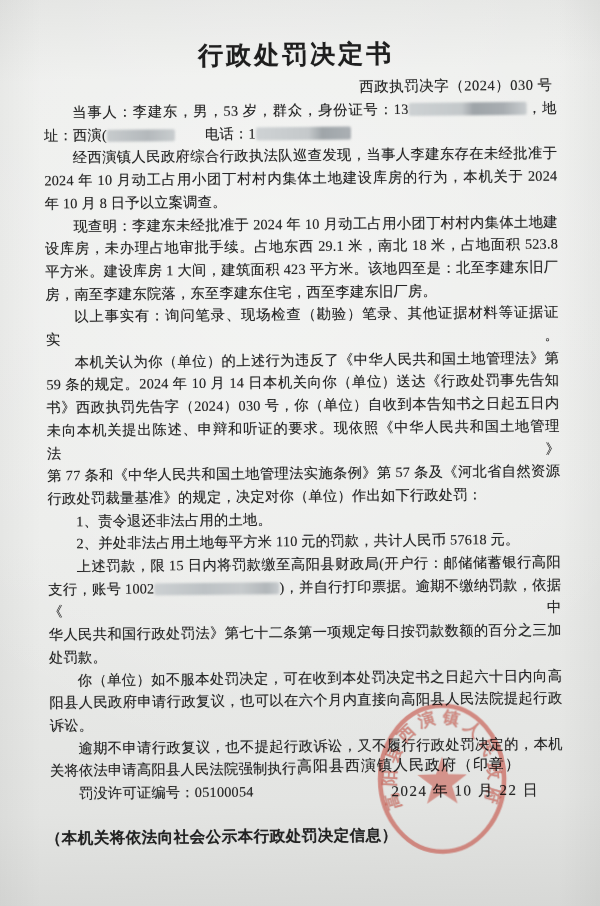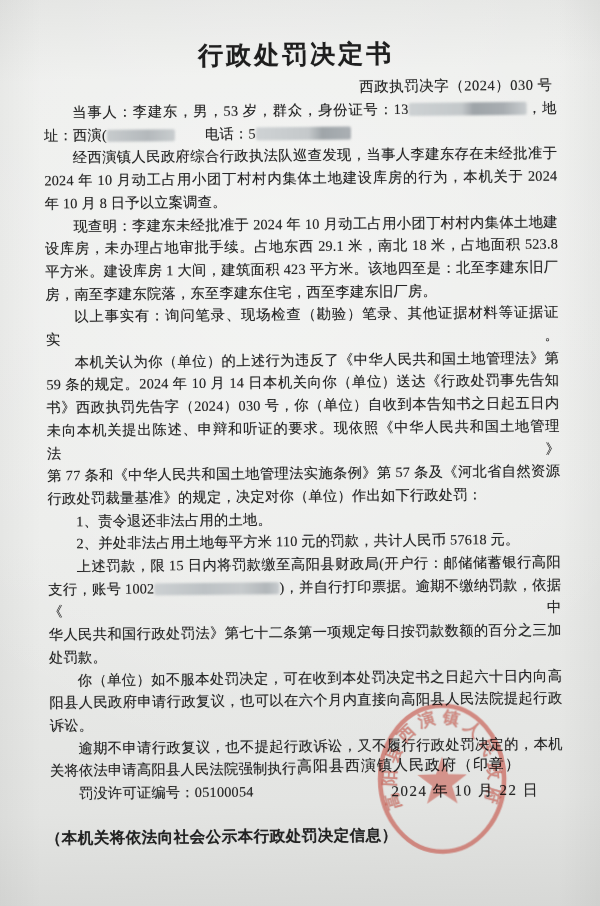--- a/index.html
+++ b/index.html
@@ -71,21 +71,21 @@
 <body>
 
 <div class="photo">
   <div class="tilt">
 
     <div class="title">行政处罚决定书</div>
     <div class="docno">西政执罚决字（2024）030 号</div>
 
     <div class="body">
       <div class="ln j ind"><span>当事人：李建东，男，53 岁，群众，身份证号：13</span><span class="redact r-id"></span><span>，地</span></div>
-      <div class="ln"><span>址：西演(</span><span class="redact r-addr"></span><span>电话：5</span><span class="redact r-phone"></span></div>
+      <div class="ln"><span>址：西演(</span><span class="redact r-addr"></span><span>电话：1</span><span class="redact r-phone"></span></div>
 
       <div class="ln j ind">经西演镇人民政府综合行政执法队巡查发现，当事人李建东存在未经批准于</div>
       <div class="ln j">2024 年 10 月动工占用小团丁村村内集体土地建设库房的行为，本机关于 2024</div>
       <div class="ln">年 10 月 8 日予以立案调查。</div>
       <div class="ln j ind">现查明：李建东未经批准于 2024 年 10 月动工占用小团丁村村内集体土地建</div>
       <div class="ln j">设库房，未办理占地审批手续。占地东西 29.1 米，南北 18 米，占地面积 523.8</div>
       <div class="ln j">平方米。建设库房 1 大间，建筑面积 423 平方米。该地四至是：北至李建东旧厂</div>
       <div class="ln">房，南至李建东院落，东至李建东住宅，西至李建东旧厂房。</div>
       <div class="ln j ind">以上事实有：询问笔录、现场检查（勘验）笔录、其他证据材料等证据证实。</div>
       <div class="ln j ind">本机关认为你（单位）的上述行为违反了《中华人民共和国土地管理法》第</div>

